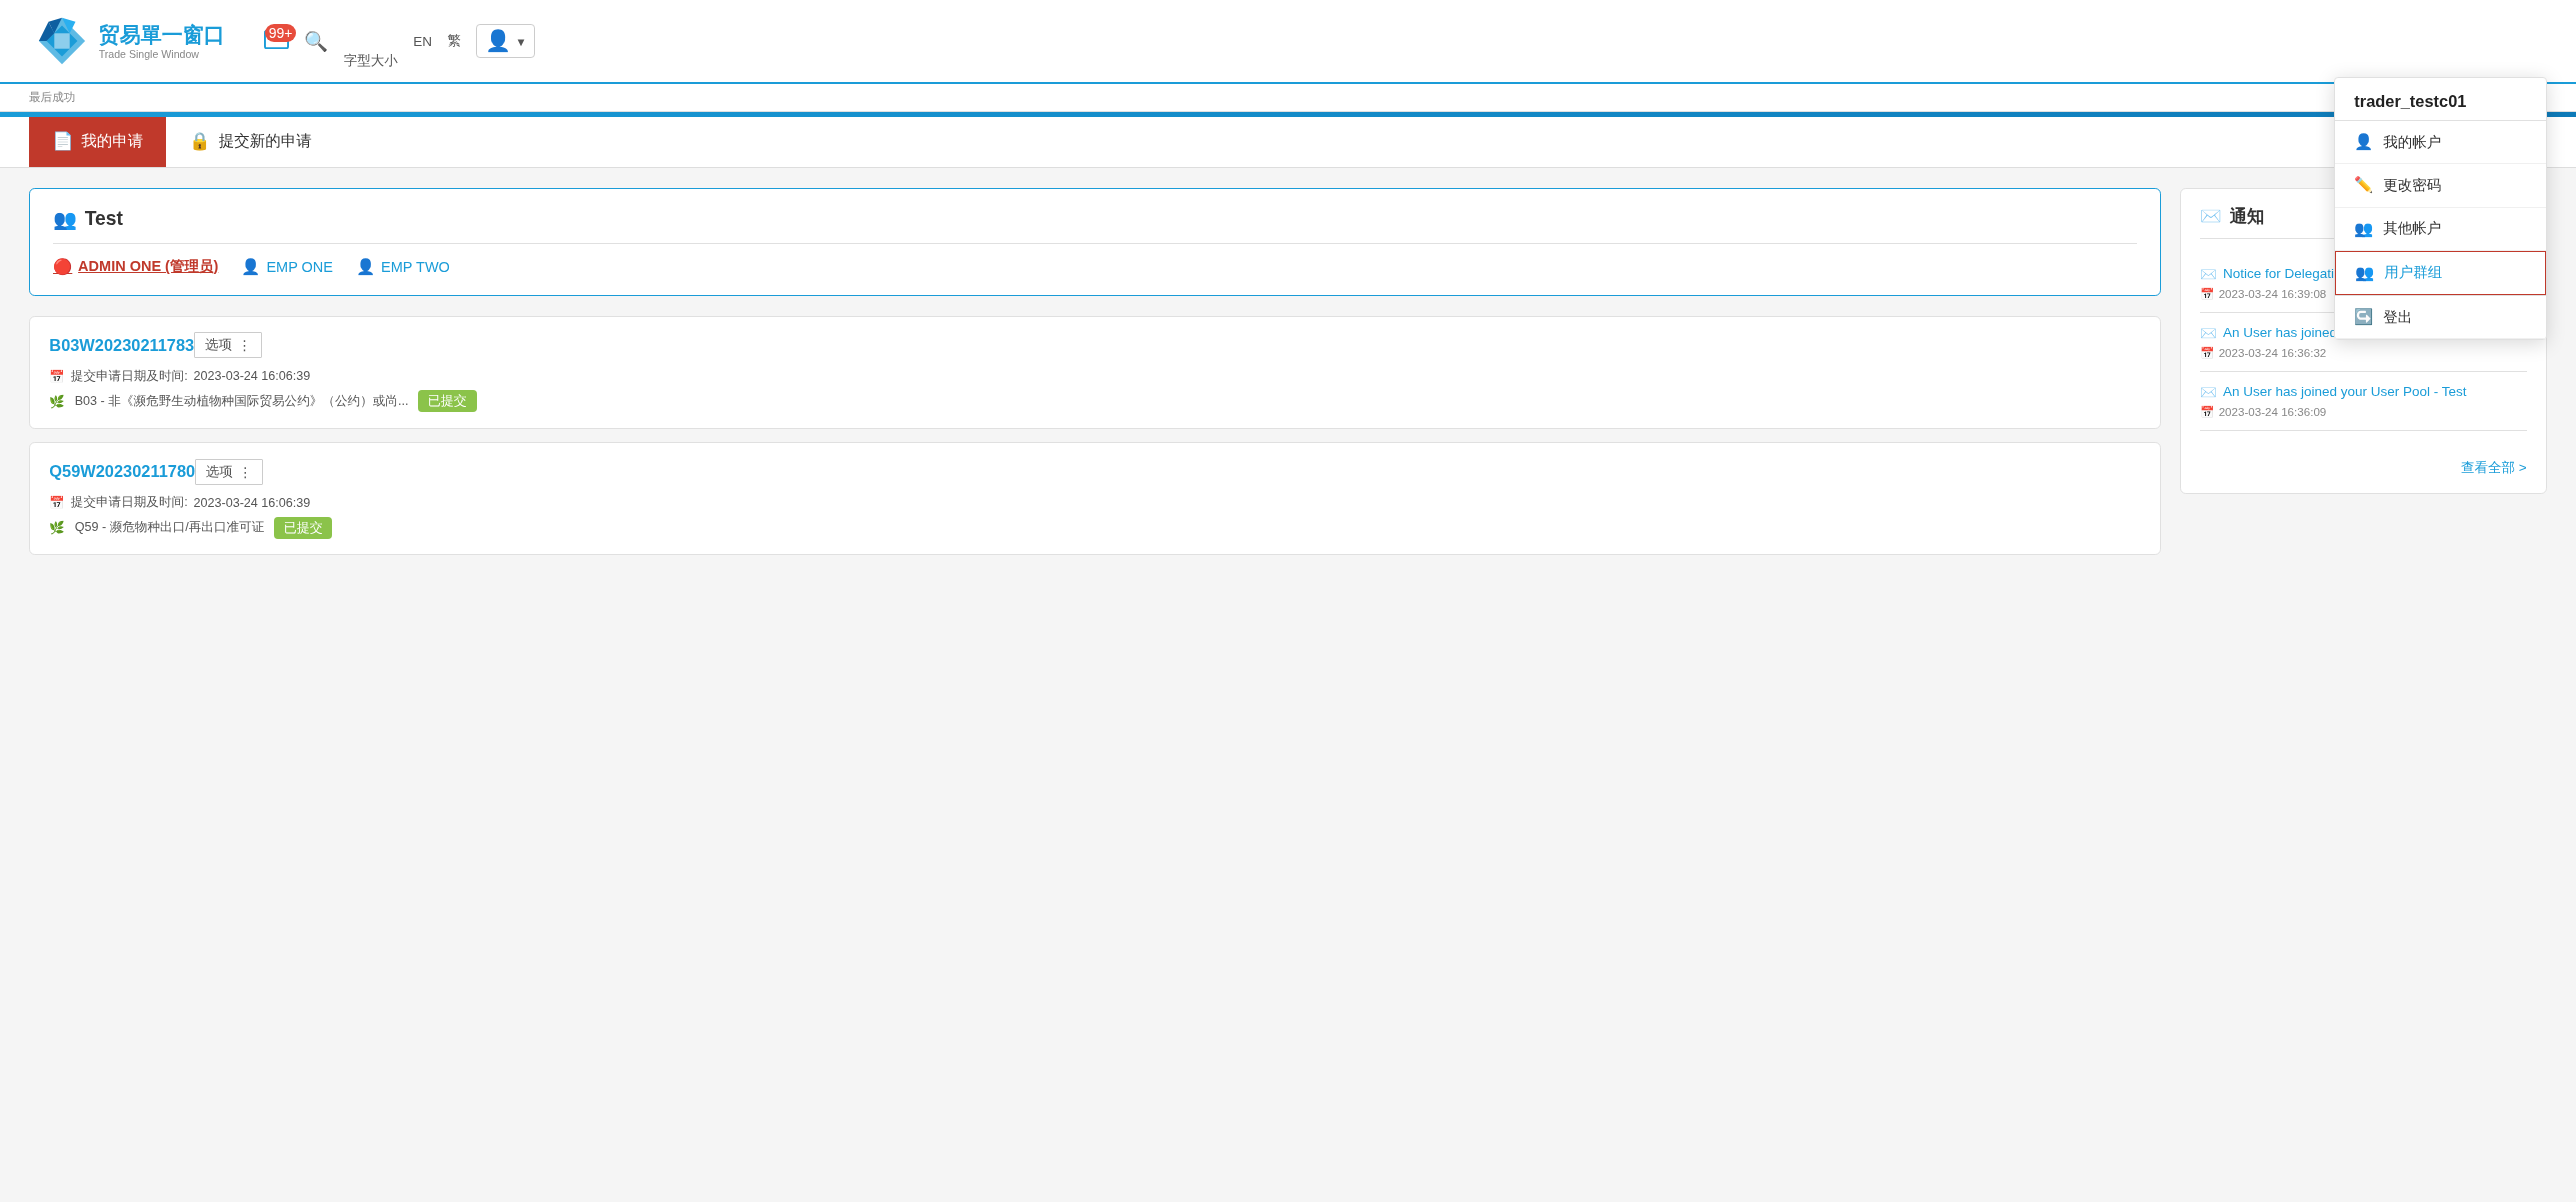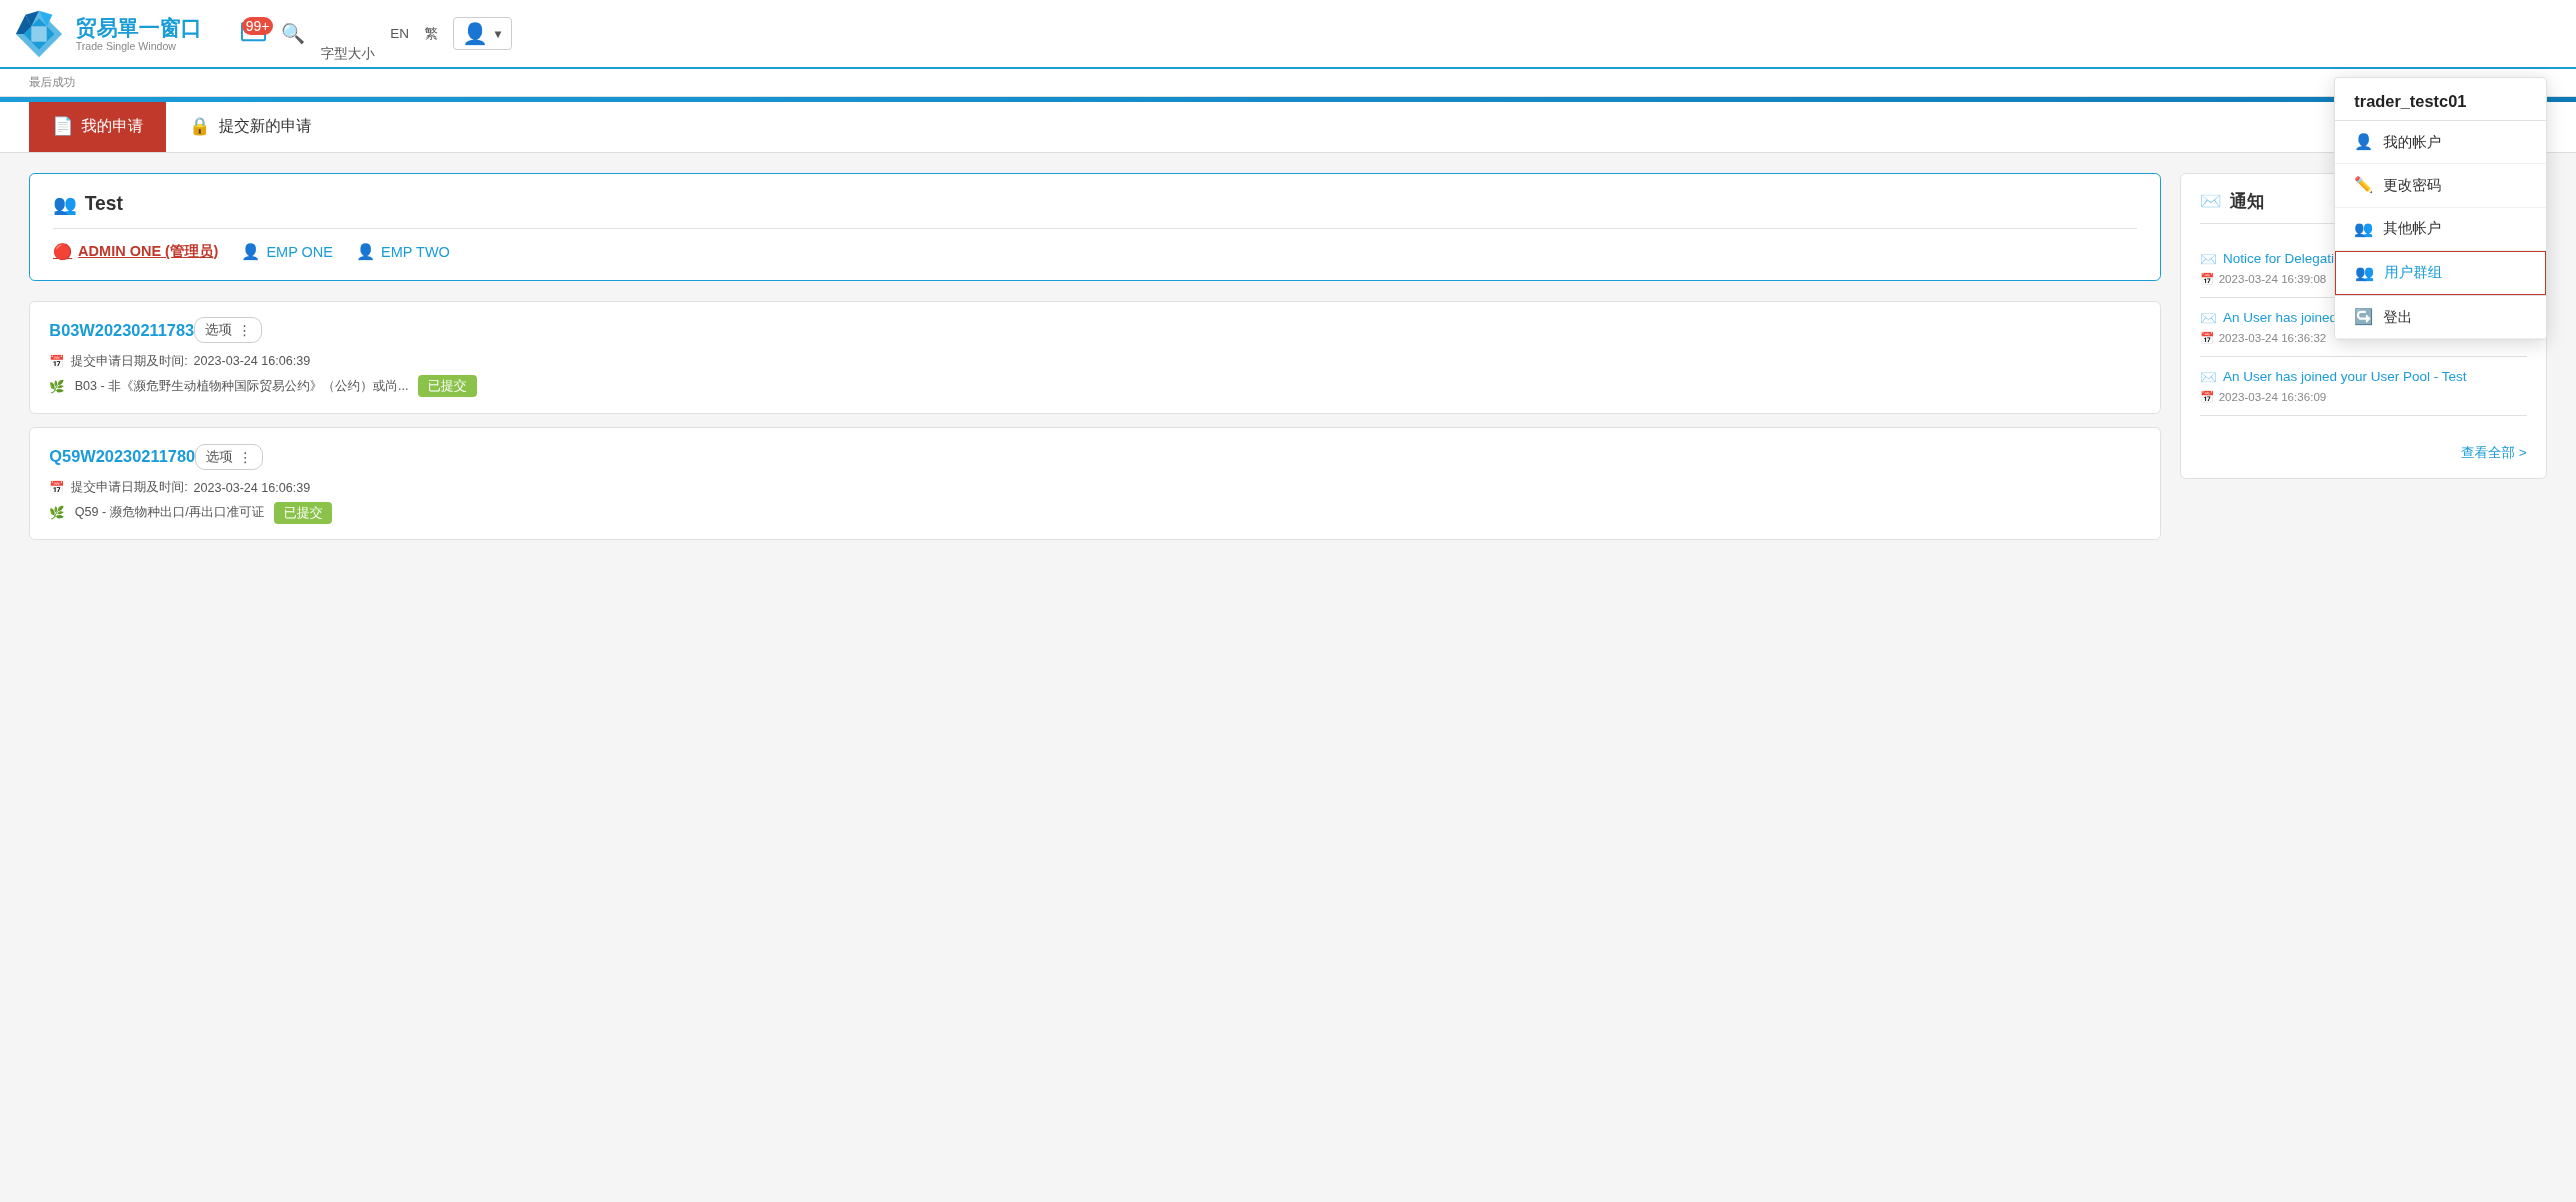--- a/index.html
+++ b/index.html
@@ -2,24 +2,24 @@
 <html><head>
   <meta charset="utf-8">
   <style>
     * { box-sizing: border-box; margin: 0; padding: 0; }
     body { font-family: Arial, "Microsoft YaHei", sans-serif; background: #f5f5f5; font-size: 13.5px; color: #333; }
 
     
     .header {
       background: #fff;
       border-bottom: 2.9px solid #1a9cd8;
-      padding: 0 12px;
-      display: flex;
-      align-items: center;
-      height: 69px;
+      padding: 0 35px;
+      display: flex;
+      align-items: center;
+      height: 84px;
       position: relative;
       z-index: 100;
     }
     .logo-area {
       display: flex;
       align-items: center;
       gap: 9.7px;
       margin-right: 39px;
     }
     .logo-icon {
@@ -224,21 +224,21 @@
       cursor: pointer;
     }
     .options-btn {
       display: flex;
       align-items: center;
       gap: 5.8px;
       font-size: 13.5px;
       color: #555;
       cursor: pointer;
       border: 1px solid #ccc;
-      border-radius: 10px;
+      border-radius: 1px;
       padding: 2.9px 9.7px;
     }
     .app-meta {
       font-size: 12.6px;
       color: #555;
       margin-bottom: 5.8px;
       display: flex;
       align-items: center;
       gap: 5.8px;
     }

